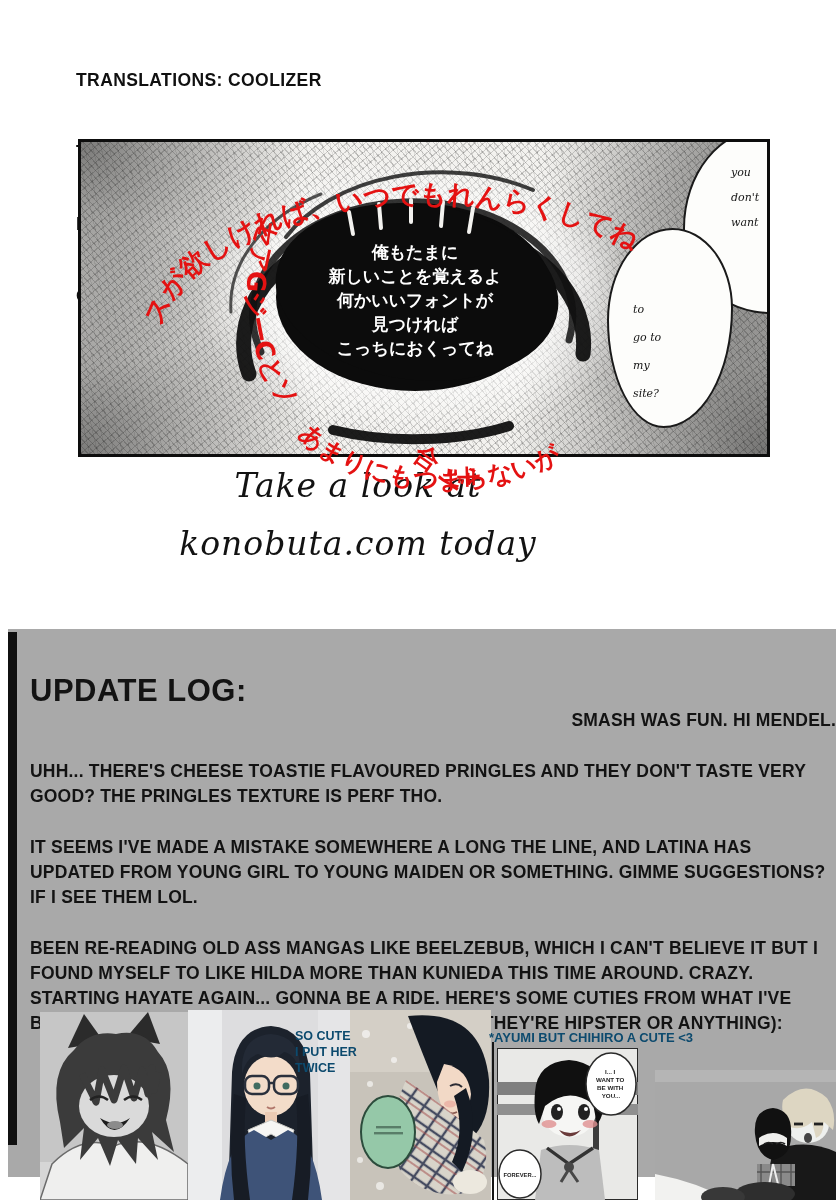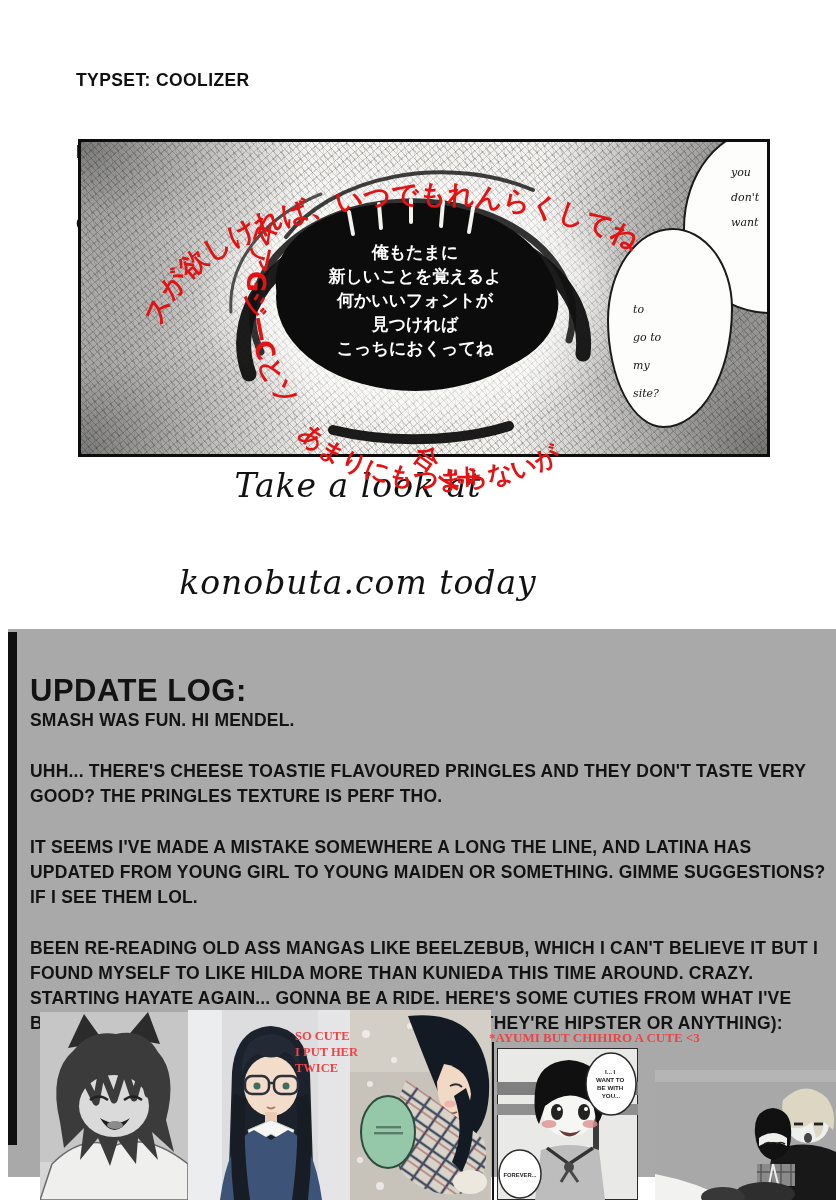--- a/index.html
+++ b/index.html
@@ -36,49 +36,50 @@
   .bubble2 .bubble-text{left:24px;top:42px;line-height:28px;margin-top:24px;}
 
   .red-spiral{position:absolute;left:60px;top:128px;width:740px;height:360px;overflow:visible;z-index:5;pointer-events:none;}
   .red-txt{fill:#e41212;font-family:"DejaVu Sans",sans-serif;font-weight:bold;}
 
   
   .promo-line{position:absolute;left:0;width:716px;text-align:center;
               font-family:"DejaVu Serif",serif;font-style:italic;font-size:33px;
               letter-spacing:1px;color:#121212;}
   .promo1{top:466px;}
-  .promo2{top:524px;margin-top:39px;}
+  .promo2{top:524px;}
 
   
   .gray-panel{position:absolute;left:8px;top:629px;width:828px;height:548px;background:#a9a9a9;}
   .black-bar{position:absolute;left:8px;top:632px;width:9px;height:513px;background:#101010;}
   .log{position:absolute;left:30px;top:631px;width:806px;color:#131313;}
   .log-heading{font-size:31px;font-weight:bold;letter-spacing:.5px;line-height:34px;margin-top:43px;}
   .log p{margin:0 0 26px 0;font-size:17.5px;font-weight:bold;line-height:25px;letter-spacing:.2px;}
-  .log p.first{margin:0 0 26px 0;}
+  .log p.first{margin:0 0 26px 0;text-align:right;}
 
   
   .gimg{position:absolute;overflow:hidden;}
   .g1{left:40px;top:1012px;width:148px;height:188px;}
   .g2{left:188px;top:1010px;width:162px;height:190px;}
   .g3{left:350px;top:1010px;width:141px;height:190px;}
   .gdivider{position:absolute;left:492px;top:1042px;width:2px;height:158px;background:#151515;}
   .g4{left:497px;top:1048px;width:141px;height:152px;}
   .g5{left:655px;top:1070px;width:181px;height:130px;}
-  .caption{position:absolute;font-weight:bold;color:#ef4444;z-index:6;font-family:Liberation Serif, serif;}
+  .caption{position:absolute;font-weight:bold;color:#0c4a6e;z-index:6;}
   .caption1{left:295px;top:1028px;font-size:12.5px;line-height:16px;white-space:pre;}
   .caption2{left:489px;top:1030px;font-size:13px;}
   .tiny-bubble-text{font-family:"Liberation Sans",sans-serif;font-weight:bold;fill:#222;}
 </style>
 </head>
 <body>
 
 <div class="page">
 
   <div class="credits">
+    <div>TRANSLATIONS: COOLIZER</div>
     <div>TYPSET: COOLIZER</div>
     <div>RAWS: FLYNN</div>
     <div>CLEAN + REDRAW: COOLIZER</div>
   </div>
 
   <div class="panel">
     <svg class="panel-art" viewBox="0 0 686 312">
 
       <g fill="none" stroke="#101010" stroke-linecap="round">
         <path d="M168 232 A 170 122 0 1 1 502 212" stroke-width="15" opacity=".95"></path>

